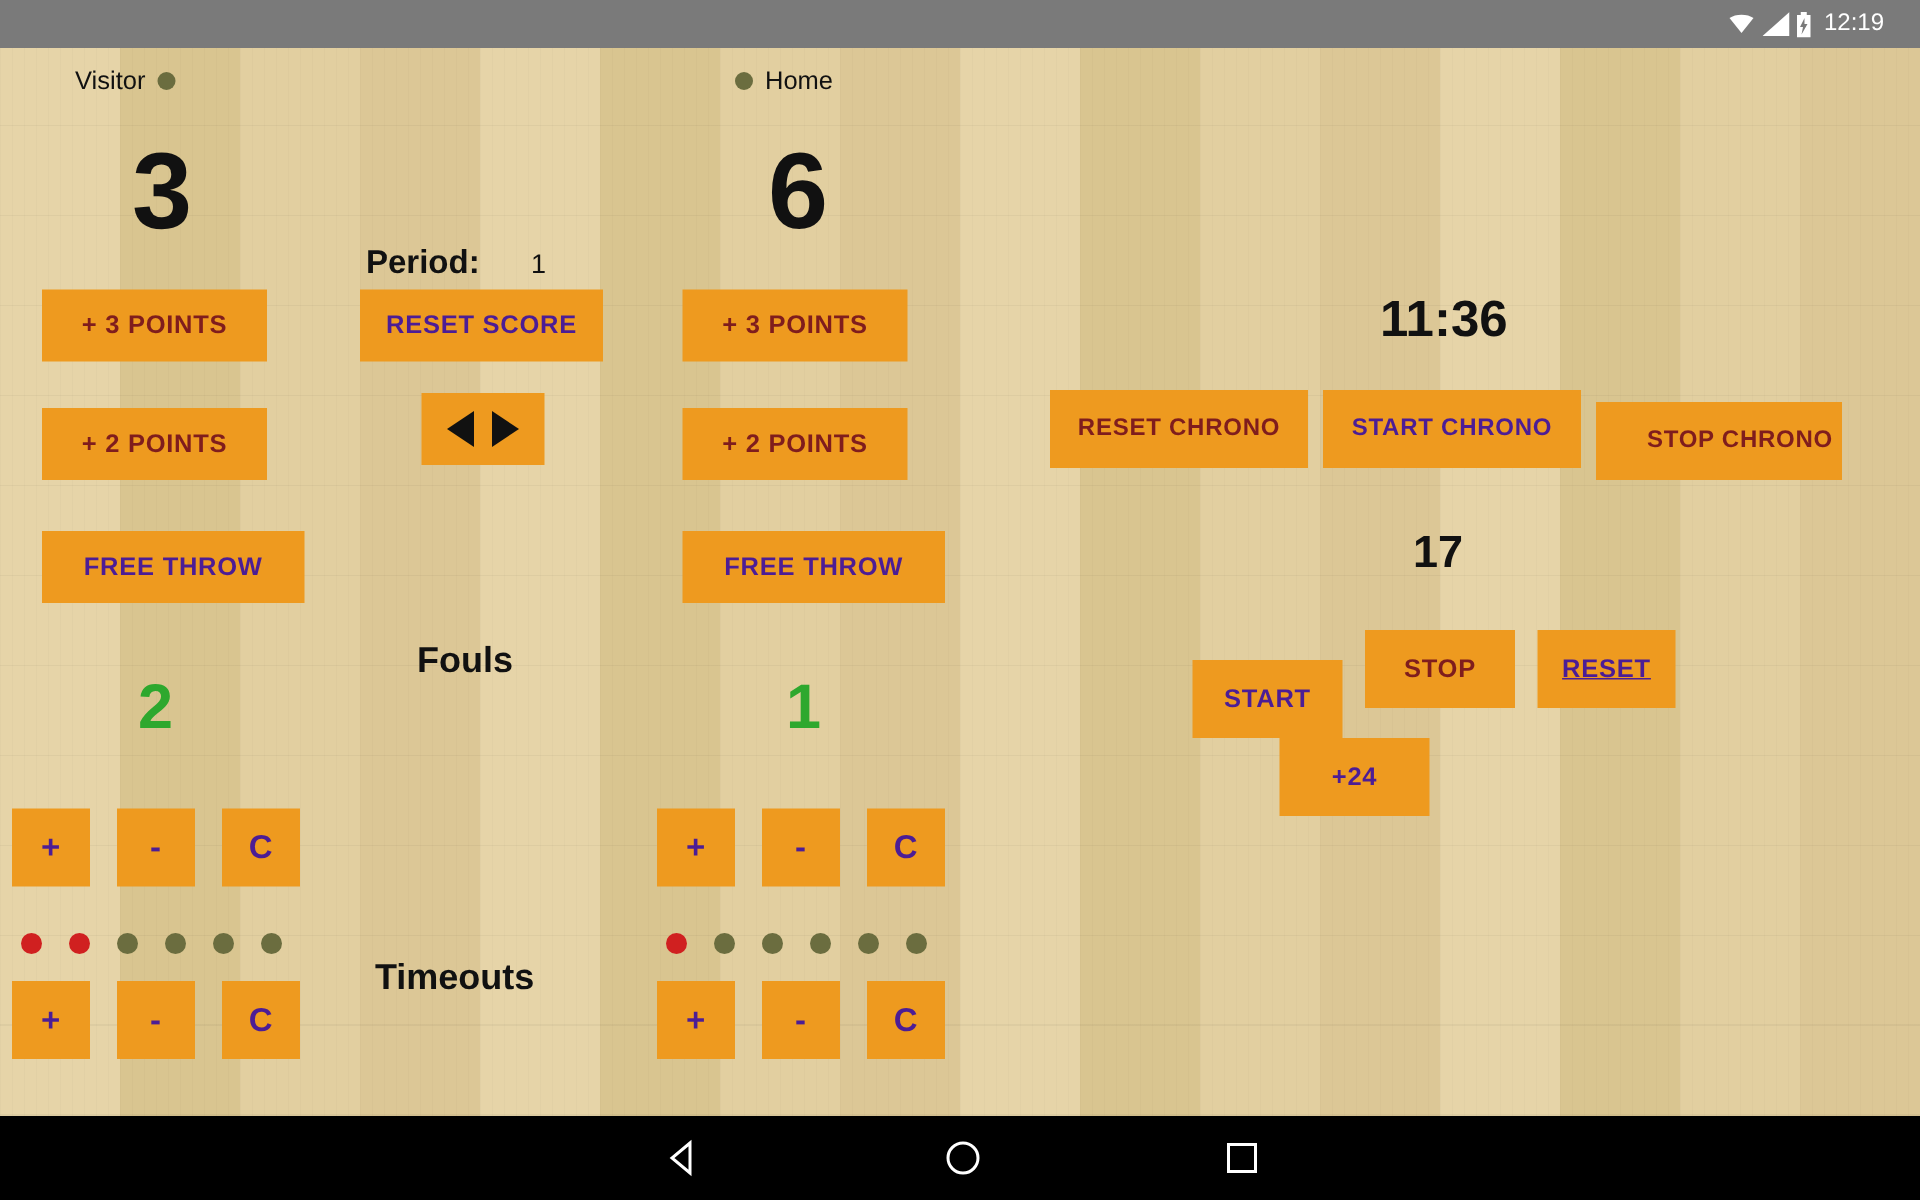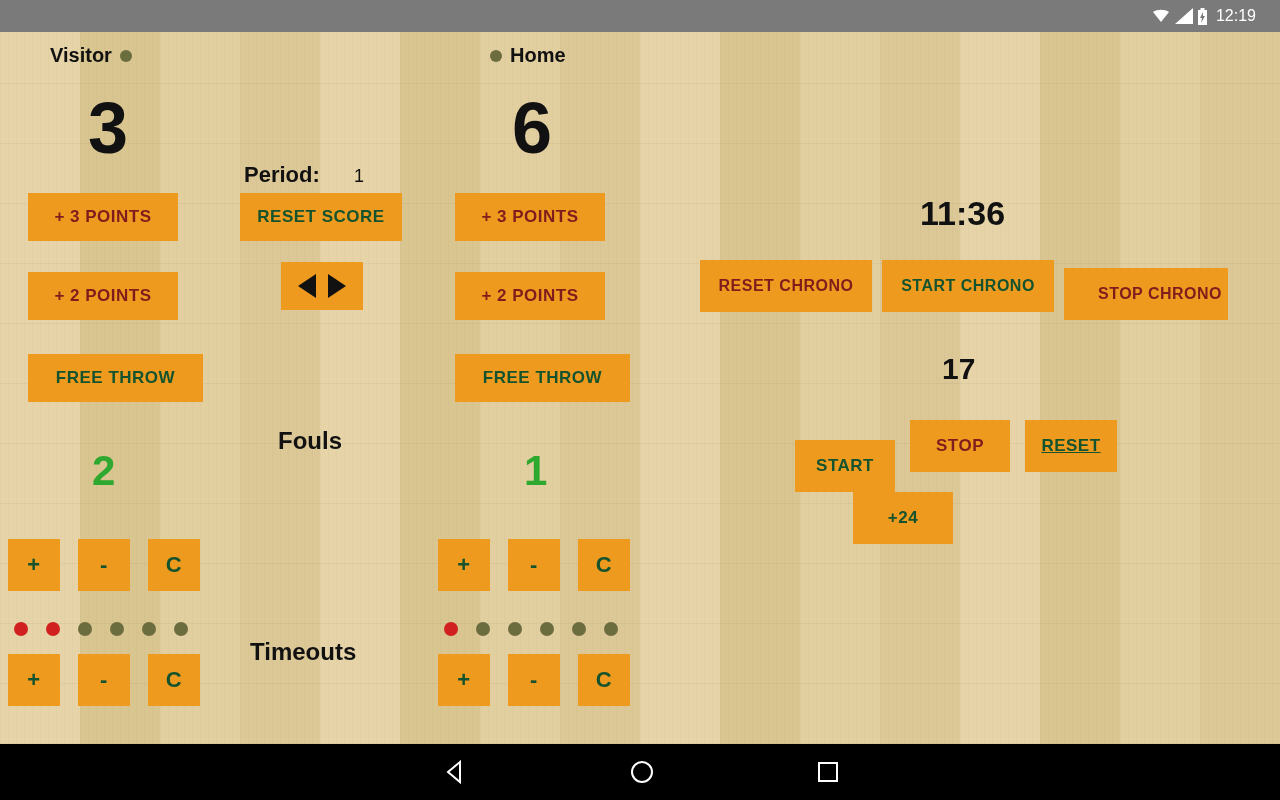--- a/index.html
+++ b/index.html
@@ -35,32 +35,32 @@
         transparent 1px, transparent 60px
       ),
       repeating-linear-gradient(90deg,
         rgba(0,0,0,0.02) 0px, rgba(0,0,0,0.02) 1px,
         transparent 1px, transparent 8px
       );
     pointer-events: none;
   }
 
   .team-label {
-    position: absolute; font-weight: bold; font-size: 20px; color: #111;
+    position: absolute; font-weight: normal; font-size: 17px; color: #111;
     display: flex; align-items: center; gap: 8px;
   }
   .dot { width: 12px; height: 12px; border-radius: 50%; background: #6b6d3f; display: inline-block; }
 
   .score {
     position: absolute; font-weight: 900; font-size: 72px; color: #111;
     font-family: Arial, sans-serif;
   }
 
   .btn {
-    position: absolute; background: #ee9a1f; color: #14532d;
+    position: absolute; background: #ee9a1f; color: #4c1d95;
     font-weight: 800; font-size: 17px; display: flex;
     align-items: center; justify-content: center;
     border: none; cursor: pointer; letter-spacing: 0.5px;
     font-family: Arial, sans-serif;
   }
   .btn.disabled { color: #7f1d1d; }
   .btn.small { font-size: 22px; font-weight: 800; }
 
   .label {
     position: absolute; font-weight: bold; color: #111; font-size: 24px;

